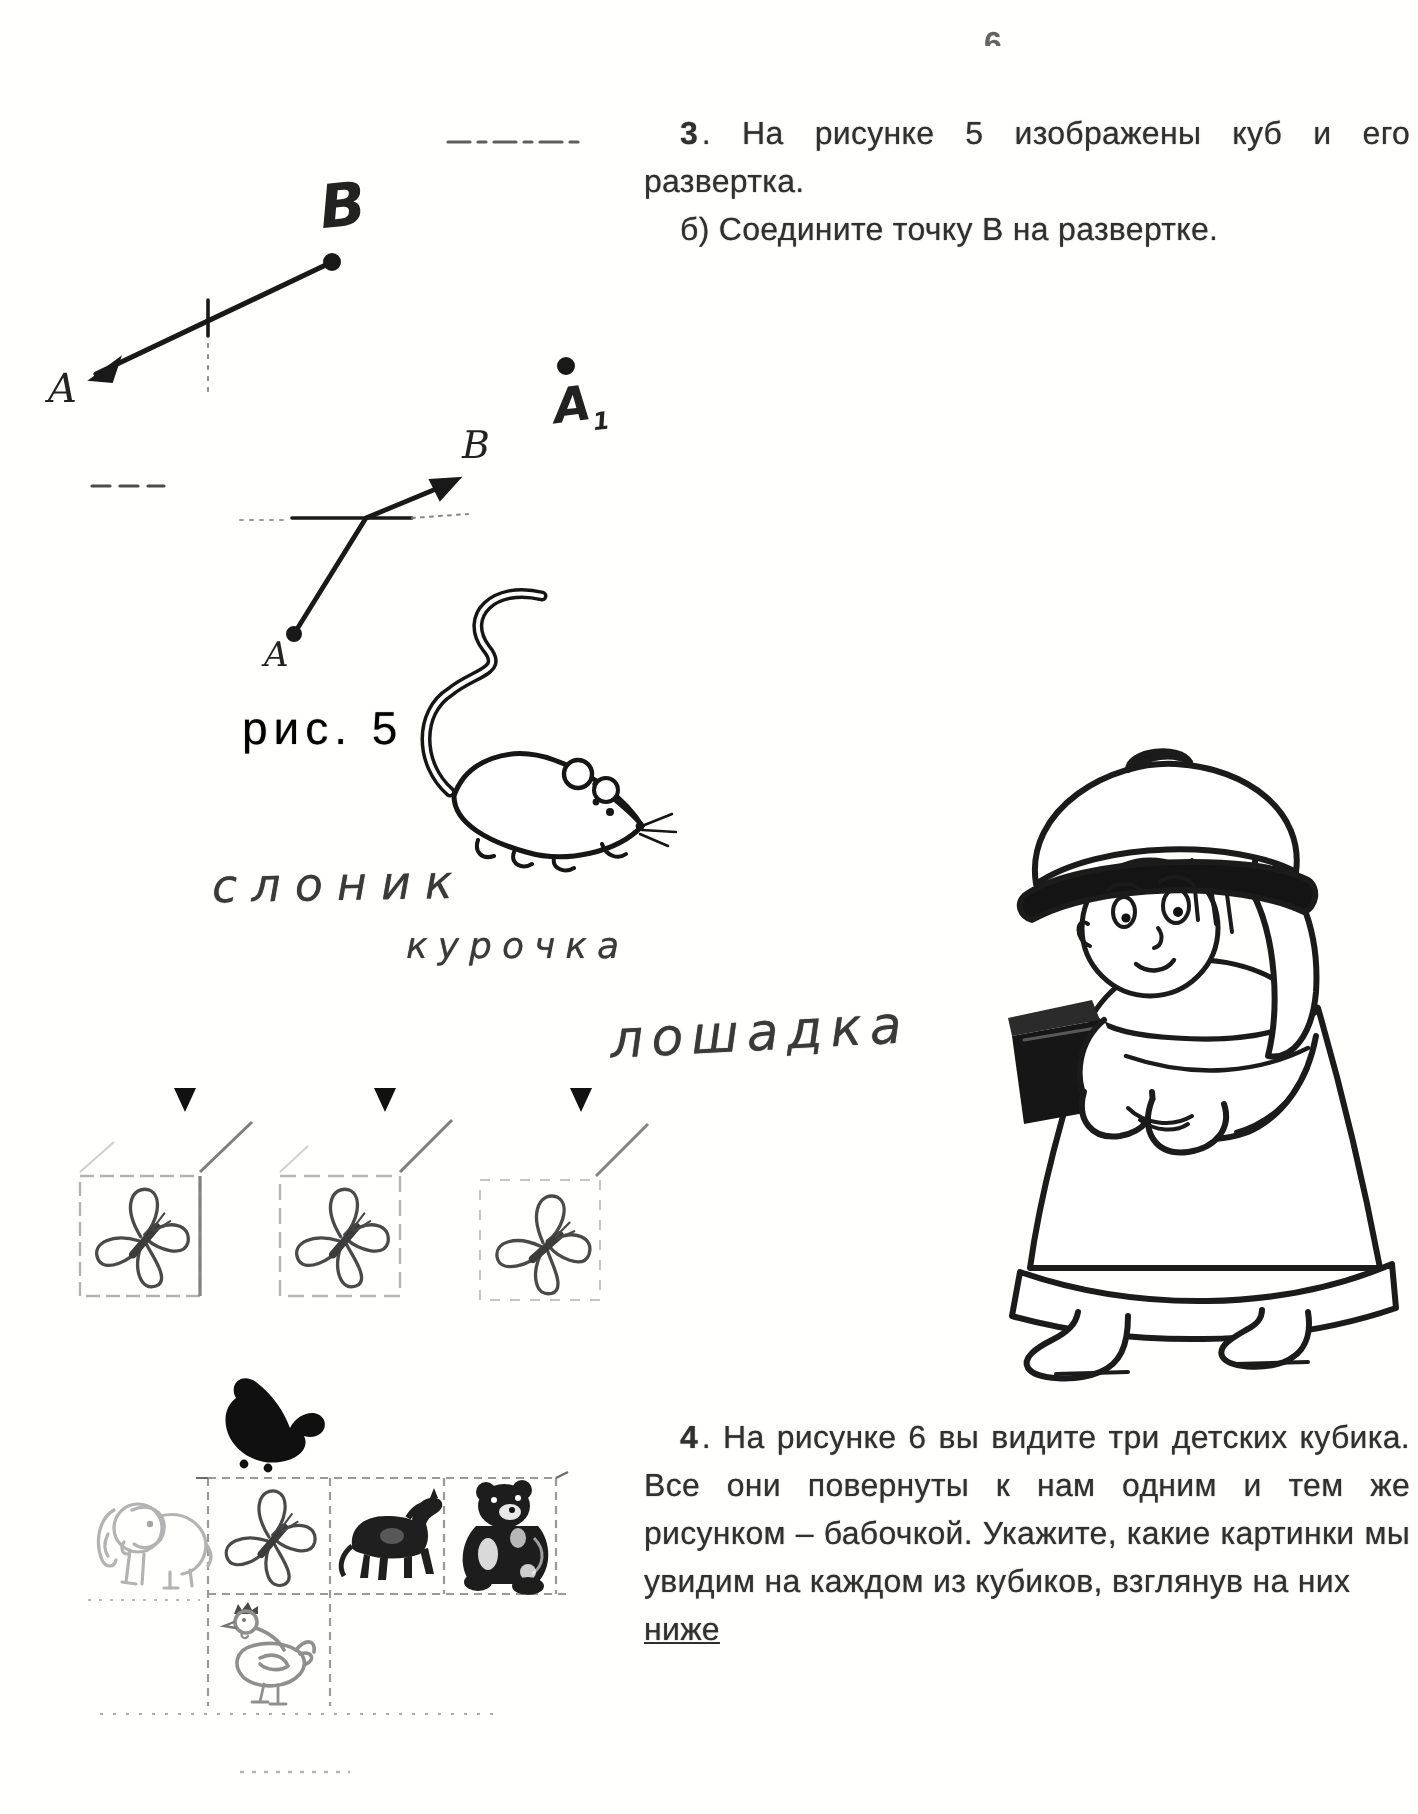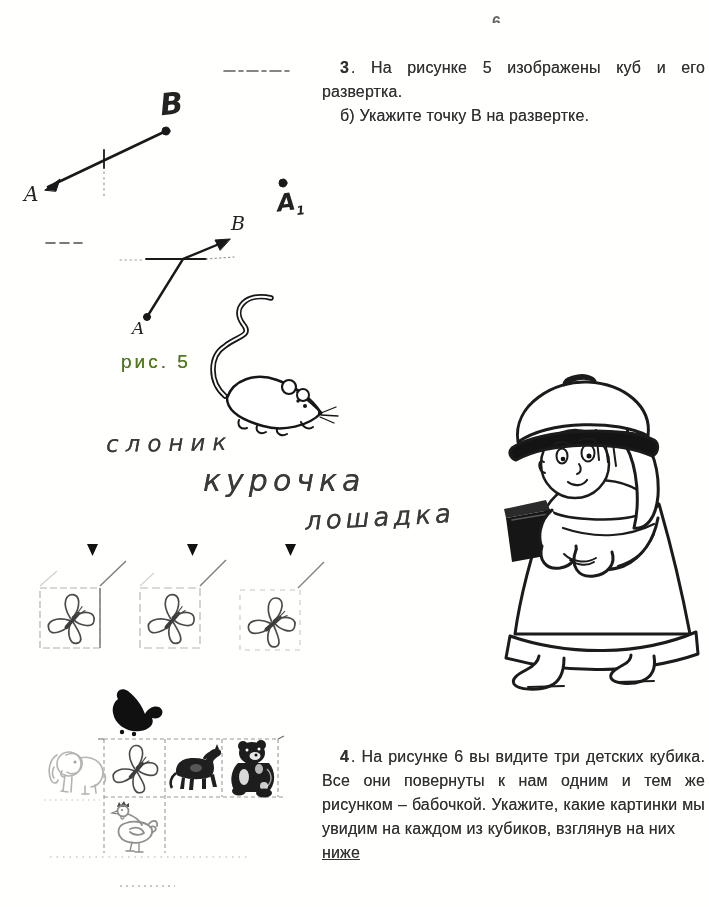--- a/index.html
+++ b/index.html
@@ -17,28 +17,28 @@
   .last-word{text-indent:0;text-decoration:underline;}
 
   
   .mathlbl{position:absolute;font-family:"DejaVu Serif",serif;font-style:italic;color:#222;}
   .lbl-b-cube{left:160px;top:86px;font-size:30px;font-weight:bold;font-family:"DejaVu Sans",sans-serif;transform:rotate(-6deg);}
   .lbl-a-cube{left:24px;top:182px;font-size:20px;}
   .lbl-a1{left:277px;top:188px;font-size:24px;font-weight:bold;transform:rotate(-7deg);font-family:"DejaVu Sans",sans-serif;font-style:italic;}
   .lbl-a1 sub{font-size:12px;}
   .lbl-b-net{left:231px;top:212px;font-size:19px;}
   .lbl-a-net{left:132px;top:318px;font-size:17px;}
-  .fig-caption{position:absolute;left:121px;top:351px;font-size:19px;letter-spacing:3px;
-               color:#4d7c0f;text-shadow:0 0 .6px rgba(60,60,60,.7);}
+  .fig-caption{position:absolute;left:121px;top:351px;font-size:23px;letter-spacing:3px;
+               color:#000000;text-shadow:0 0 .6px rgba(60,60,60,.7);}
 
   
   .hand{position:absolute;font-family:"DejaVu Sans",sans-serif;font-style:italic;color:#3a3a3a;
         text-shadow:0 0 .5px rgba(50,50,50,.8);}
   .hand-1{left:106px;top:430px;font-size:23px;letter-spacing:7px;transform:rotate(-1deg);}
-  .hand-2{left:203px;top:463px;font-size:30px;letter-spacing:5px;}
+  .hand-2{left:203px;top:463px;font-size:18px;letter-spacing:5px;}
   .hand-3{left:305px;top:502px;font-size:26px;letter-spacing:4px;transform:rotate(-3deg);}
 
   
   .header-marks{position:absolute;left:492px;top:14px;width:90px;height:9px;overflow:hidden;
                 font-size:16px;font-weight:bold;color:#4a4a4a;letter-spacing:30px;opacity:.85;}
 </style>
 </head>
 <body>
 
 <div class="page">
@@ -231,21 +231,21 @@
       <path d="M22,15 C30,18 34,22 36,26"></path>
       <path d="M20,24 C12,26 10,34 16,40 C24,46 38,45 44,38 C48,33 46,28 42,26 C36,22 26,22 20,24 Z"></path>
       <path d="M42,26 C47,20 52,21 51,27 M44,28 C50,26 52,31 47,33"></path>
       <path d="M24,30 C30,27 36,29 38,34 C34,37 27,36 24,33"></path>
       <path d="M26,43 L24,52 M33,44 L33,53 M20,52 L28,52 M29,53 L37,53" stroke-width="1.4"></path>
     </g>
   </svg>
 
   <div class="textcol" style="top:56px">
     <p><b class="pnum">3</b><span>. На рисунке 5 изображены куб и его развертка.</span></p>
-    <p>б) Укажите точку B на развертке.</p>
+    <p>б) Соедините точку B на развертке.</p>
   </div>
 
-  <div class="textcol" style="top:745px">
+  <div class="textcol" style="top:708px">
     <p><b class="pnum">4</b><span>. На рисунке 6 вы видите три детских кубика. Все они повернуты к нам одним и тем же рисунком – бабочкой. Укажите, какие картинки мы увидим на каждом из кубиков, взглянув на них</span></p>
     <div class="last-word">ниже</div>
   </div>
 
 </div>
 
 </body></html>

